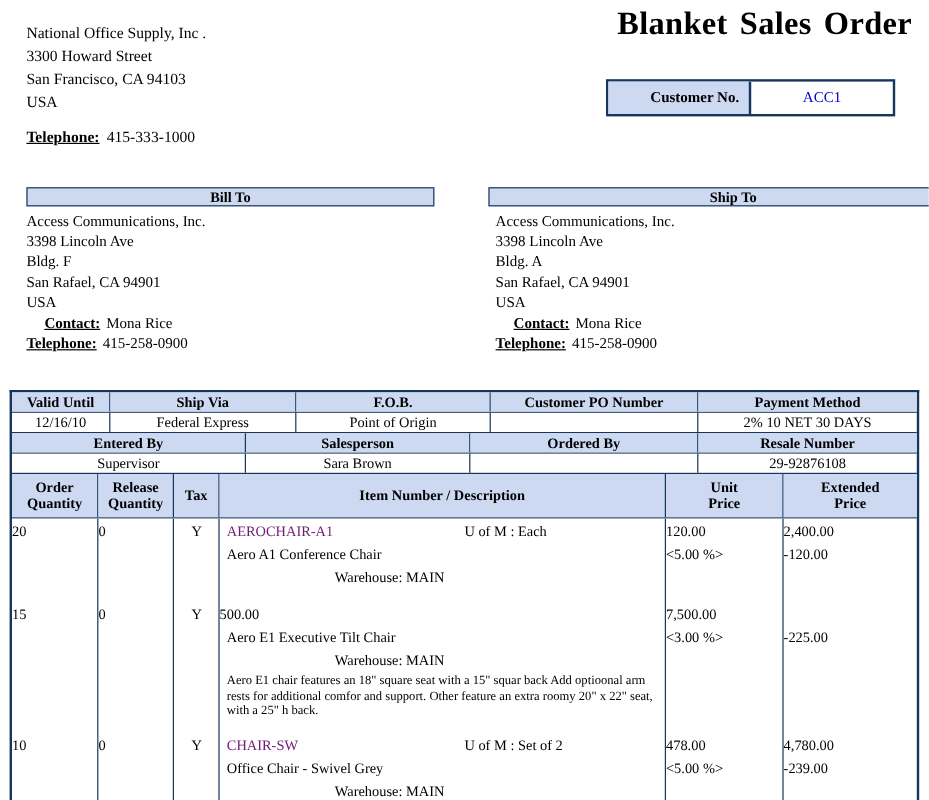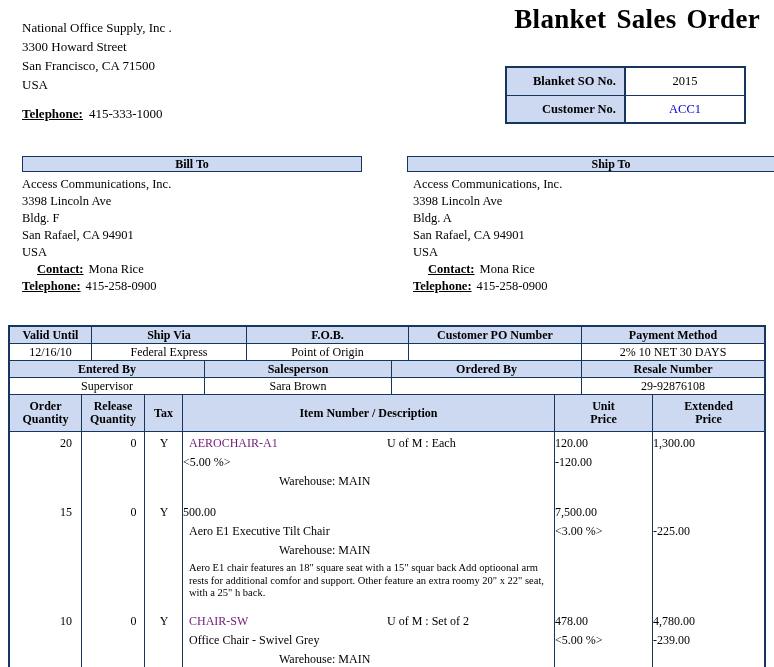--- a/index.html
+++ b/index.html
@@ -73,50 +73,46 @@
   }
   .ihdr > div:last-child { border-right:none; }
 
   
   .items-body { position:relative; flex:1; overflow:hidden; padding-top:2px; }
   .vline { position:absolute; top:0; bottom:0; width:1px; background:#17365d; }
   .vl1 { left:71px; } .vl2 { left:134px; } .vl3 { left:172px; } .vl4 { left:544px; } .vl5 { left:642px; }
 
   .item { margin-bottom:12px; }
   .iline { display:grid; grid-template-columns:72px 63px 38px 372px 98px 1fr; height:19px; line-height:19px; }
-  .cell-num { text-align:center; padding-right:8px;margin-left:48px; }
+  .cell-num { text-align:left; padding-right:8px; }
   .cell-tax { text-align:center; }
   .cell-desc { padding-left:6px; overflow:hidden; white-space:nowrap; }
   .itemno { color:#701a75; display:inline-block; width:198px; }
   .cell-price { padding-right:15px; }
   .wh { padding-left:96px; }
   .note { margin:2px 0 0 179px; width:366px; font-size:10.5px; line-height:12.5px; }
 </style>
 </head>
 <body>
 
 <div class="page">
 
   <div class="company">
     <div>National Office Supply, Inc .</div>
     <div>3300 Howard Street</div>
-    <div>San Francisco, CA 71500</div>
+    <div>San Francisco, CA 94103</div>
     <div>USA</div>
     <div class="phone-line">
       <span class="b">Telephone:</span><span class="val">415-333-1000</span>
     </div>
   </div>
 
   <div class="doc-title">Blanket Sales Order</div>
 
   <div class="order-box">
-    <div class="ob-row">
-      <div class="ob-label">Blanket SO No.</div>
-      <div class="ob-value">2015</div>
-    </div>
     <div class="ob-row">
       <div class="ob-label">Customer No.</div>
       <div class="ob-value link">ACC1</div>
     </div>
   </div>
 
   <div class="addr-bar bar-bill">Bill To</div>
   <div class="addr-bar bar-ship">Ship To</div>
 
   <div class="addr addr-bill">
@@ -199,26 +195,27 @@
 
       <div class="item">
         <div class="iline">
           <div class="cell-num">20</div>
           <div class="cell-num">0</div>
           <div class="cell-tax">Y</div>
           <div class="cell-desc">
             <span class="itemno">AEROCHAIR-A1</span><span>U of M : Each</span>
           </div>
           <div class="cell-price">120.00</div>
-          <div class="cell-price">1,300.00</div>
-        </div>
-        <div class="iline">
-          <div></div>
-          <div></div>
-          <div></div>
+          <div class="cell-price">2,400.00</div>
+        </div>
+        <div class="iline">
+          <div></div>
+          <div></div>
+          <div></div>
+          <div class="cell-desc">Aero A1 Conference Chair</div>
           <div class="cell-price">&lt;5.00 %&gt;</div>
           <div class="cell-price">-120.00</div>
         </div>
         <div class="iline">
           <div></div>
           <div></div>
           <div></div>
           <div class="cell-desc wh">Warehouse: MAIN</div>
           <div></div>
           <div></div>

